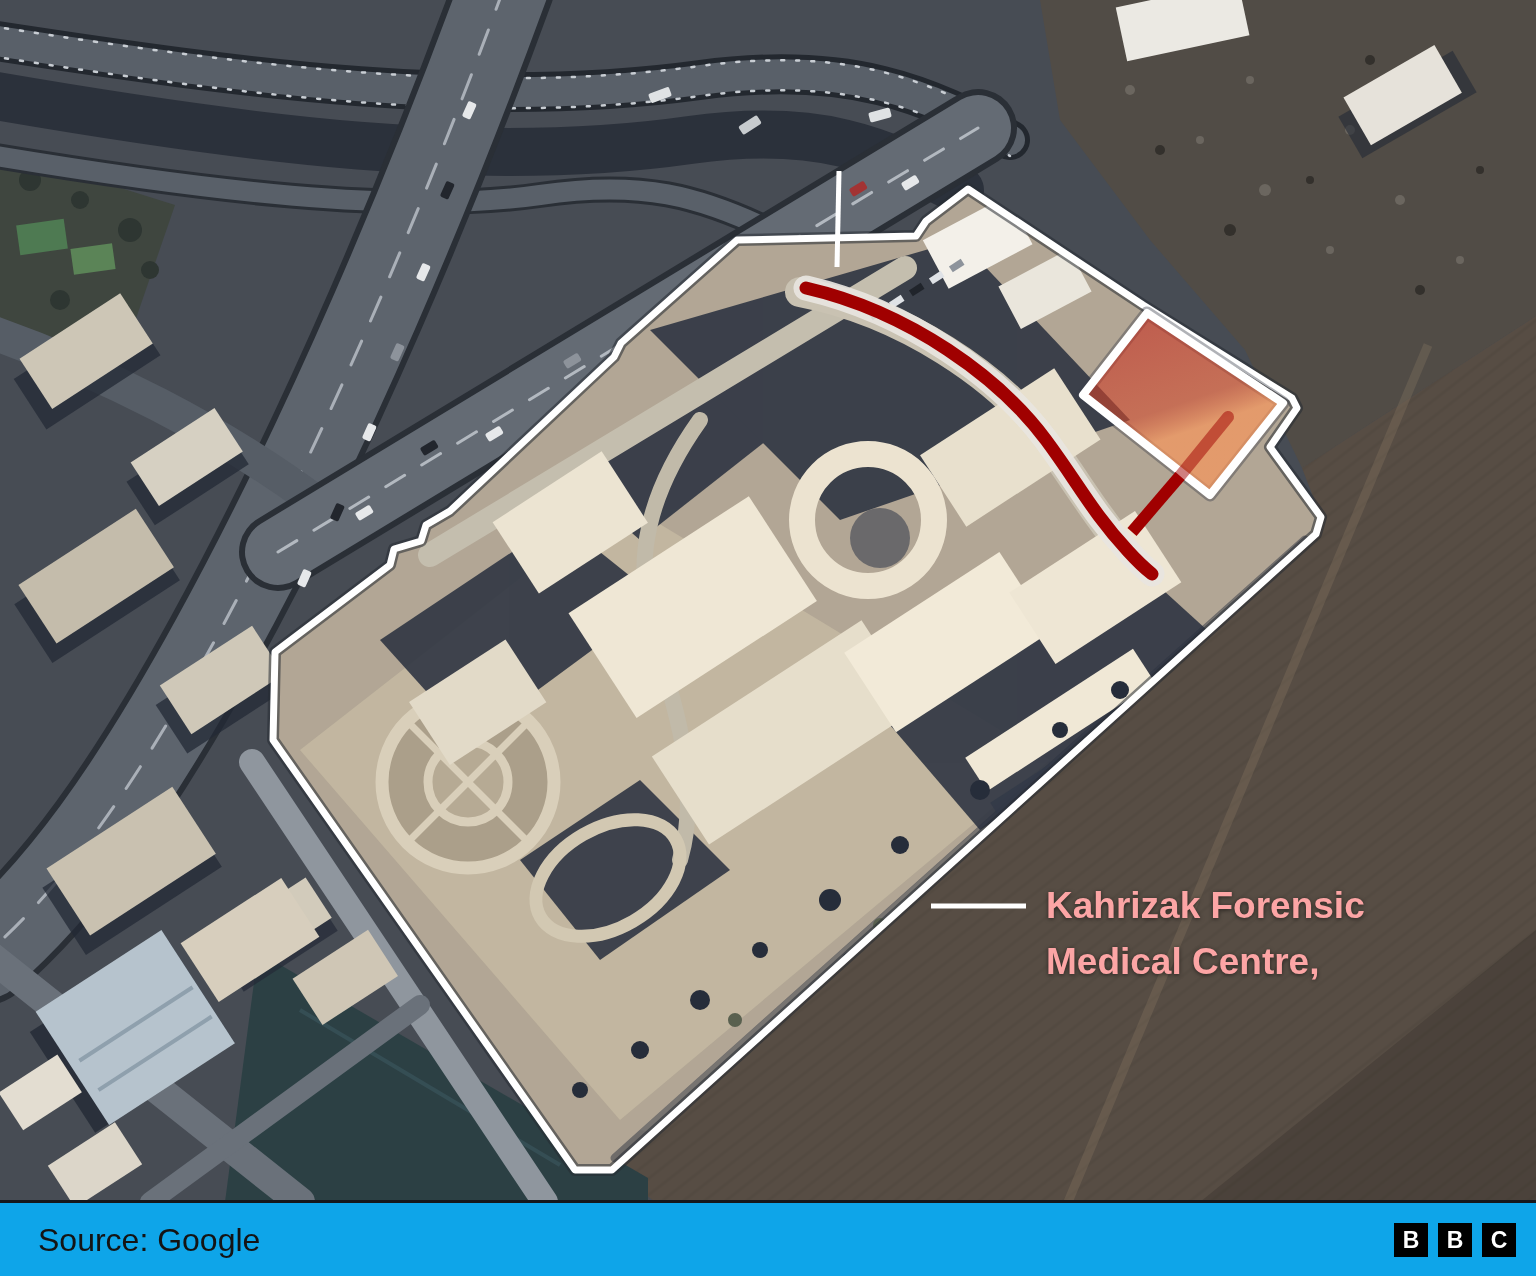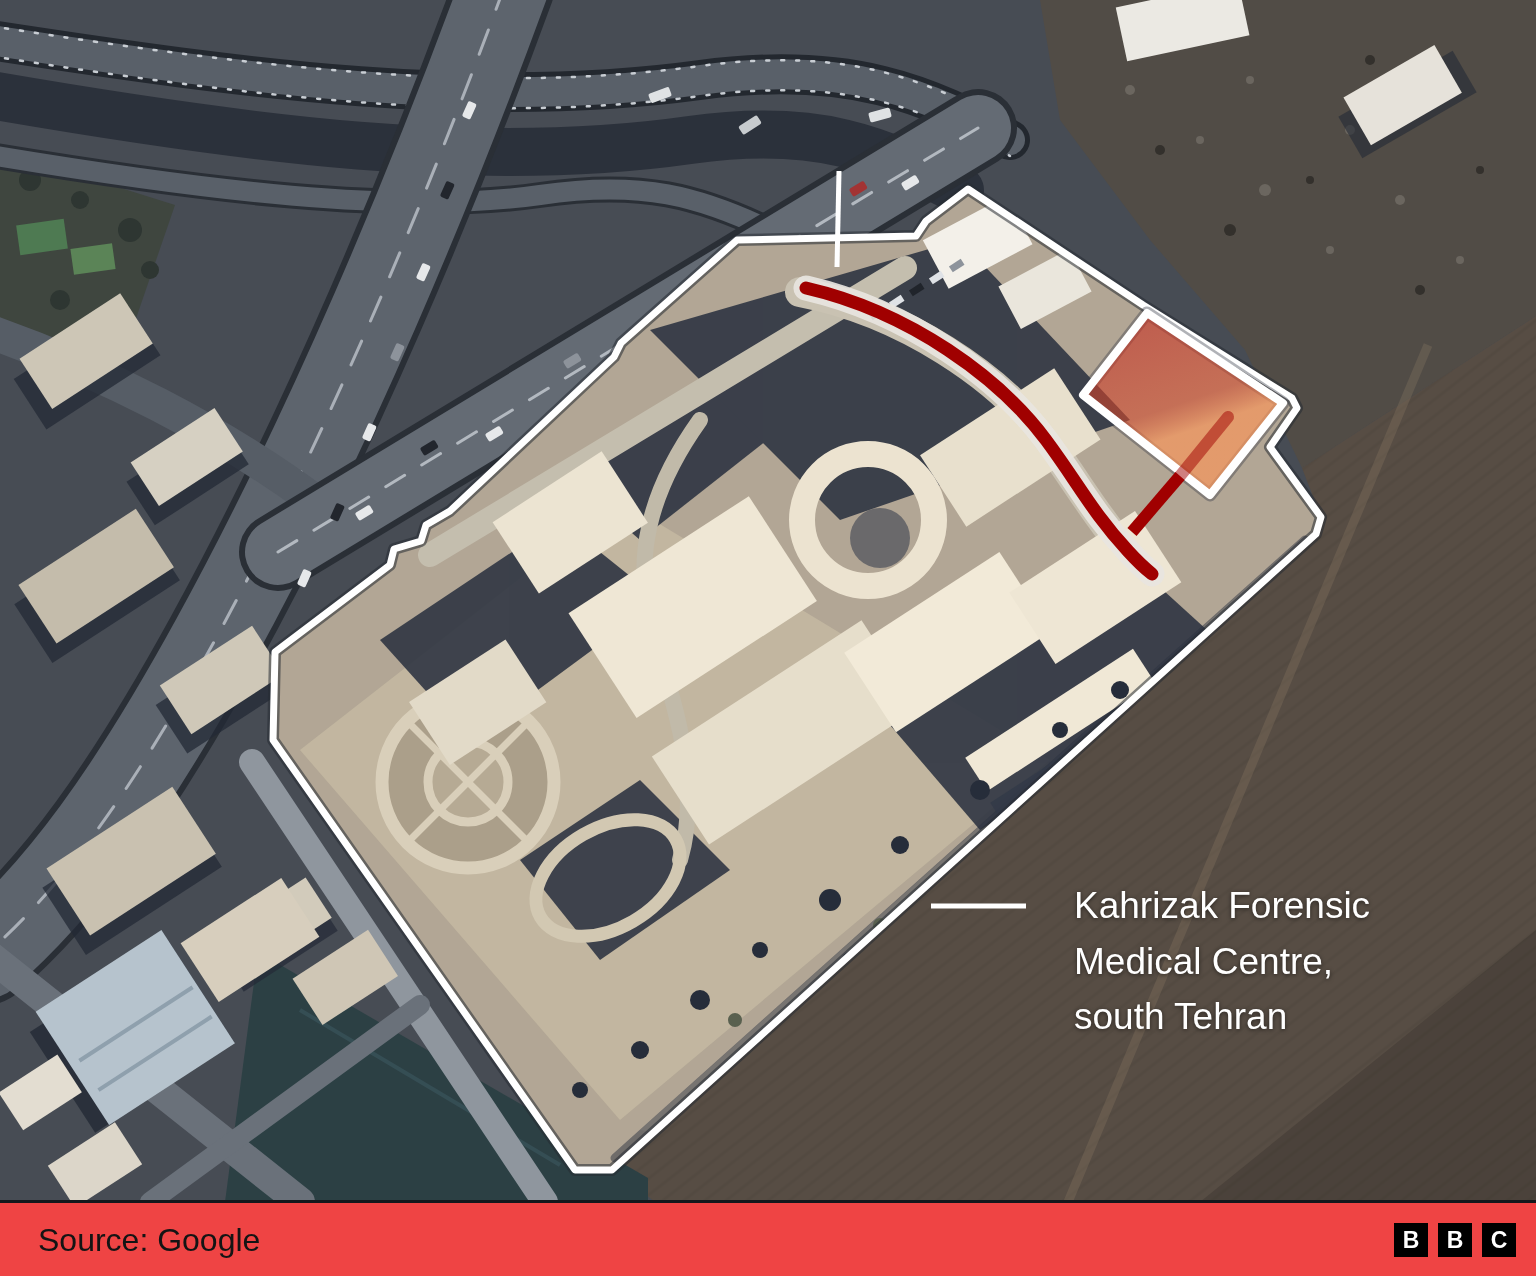--- a/index.html
+++ b/index.html
@@ -2,24 +2,24 @@
 <html><head>
 <meta charset="utf-8">
 <style>
   html,body{margin:0;padding:0;background:#222;}
   #stage{position:relative;width:1536px;height:1276px;overflow:hidden;
          font-family:"Liberation Sans",sans-serif;background:#474c54;}
   #map-svg{position:absolute;left:0;top:0;}
   .callout{position:absolute;left:684px;top:79px;width:323px;height:89px;
            background:#b80000;color:#fff;display:flex;align-items:center;justify-content:center;
            font-size:42px;font-weight:500;letter-spacing:.5px;}
-  .facility-label{position:absolute;left:1046px;top:878px;color:#ffffff;font-size:37px;
-           font-weight:400;line-height:1.5;text-shadow:0 1px 4px rgba(0,0,0,.55);margin-left:28px;}
+  .facility-label{position:absolute;left:1046px;top:878px;color:#fca5a5;font-size:37px;
+           font-weight:700;line-height:1.5;text-shadow:0 1px 4px rgba(0,0,0,.55);}
   .facility-label span{display:block;}
-  footer{position:absolute;left:0;top:1200px;width:1536px;height:76px;background:#ef4444;
+  footer{position:absolute;left:0;top:1200px;width:1536px;height:76px;background:#0ea5e9;
          border-top:3px solid #15181c;box-sizing:border-box;}
   .source{position:absolute;left:38px;top:50%;transform:translateY(-50%);
           font-size:32px;color:#141414;}
   .bbc{position:absolute;right:20px;top:20px;display:flex;gap:10px;}
   .bbc .blk{width:34px;height:34px;background:#000;color:#fff;display:flex;
             align-items:center;justify-content:center;font-size:23px;font-weight:bold;}
 </style>
 </head>
 <body>
 
@@ -351,21 +351,20 @@
   </g>
 
   <line x1="839" y1="171" x2="837" y2="267" stroke="#ffffff" stroke-width="5"></line>
   <line x1="931" y1="906" x2="1026" y2="906" stroke="#ffffff" stroke-width="5"></line>
 </svg>
 
 
 <div class="facility-label">
   <span>Kahrizak Forensic</span>
   <span>Medical Centre,</span>
-  <span>south Tehran</span>
 </div>
 
 <footer>
   <span class="source">Source: Google</span>
   <div class="bbc">
     <span class="blk">B</span>
     <span class="blk">B</span>
     <span class="blk">C</span>
   </div>
 </footer>

